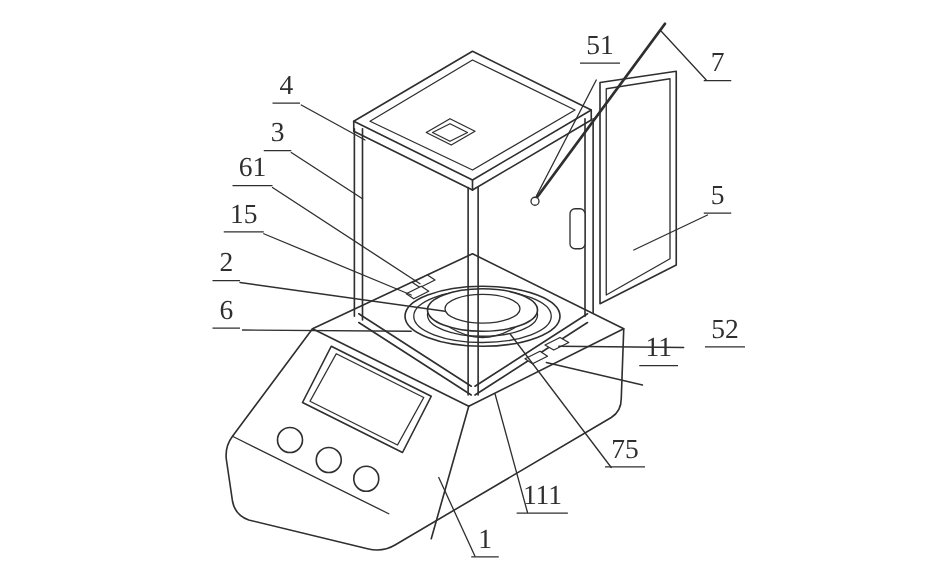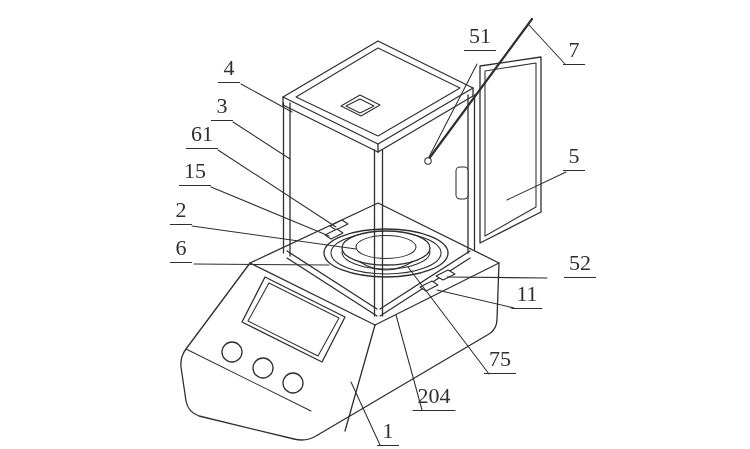--- a/index.html
+++ b/index.html
@@ -119,18 +119,18 @@
   <div class="ref-label" style="left:229px;top:56px">4</div>
   <div class="ref-label" style="left:222px;top:94px">3</div>
   <div class="ref-label" style="left:202px;top:122px">61</div>
   <div class="ref-label" style="left:195px;top:159px">15</div>
   <div class="ref-label" style="left:181px;top:198px">2</div>
   <div class="ref-label" style="left:181px;top:236px">6</div>
   <div class="ref-label" style="left:480px;top:24px">51</div>
   <div class="ref-label" style="left:574px;top:38px">7</div>
   <div class="ref-label" style="left:574px;top:144px">5</div>
   <div class="ref-label" style="left:580px;top:251px">52</div>
-  <div class="ref-label" style="left:527px;top:282px">11</div>
+  <div class="ref-label" style="left:527px;top:266px">11</div>
   <div class="ref-label" style="left:500px;top:347px">75</div>
-  <div class="ref-label" style="left:434px;top:384px">204</div>
+  <div class="ref-label" style="left:434px;top:384px">111</div>
   <div class="ref-label" style="left:388px;top:419px">1</div>
 
 </div>
 
 </body></html>

